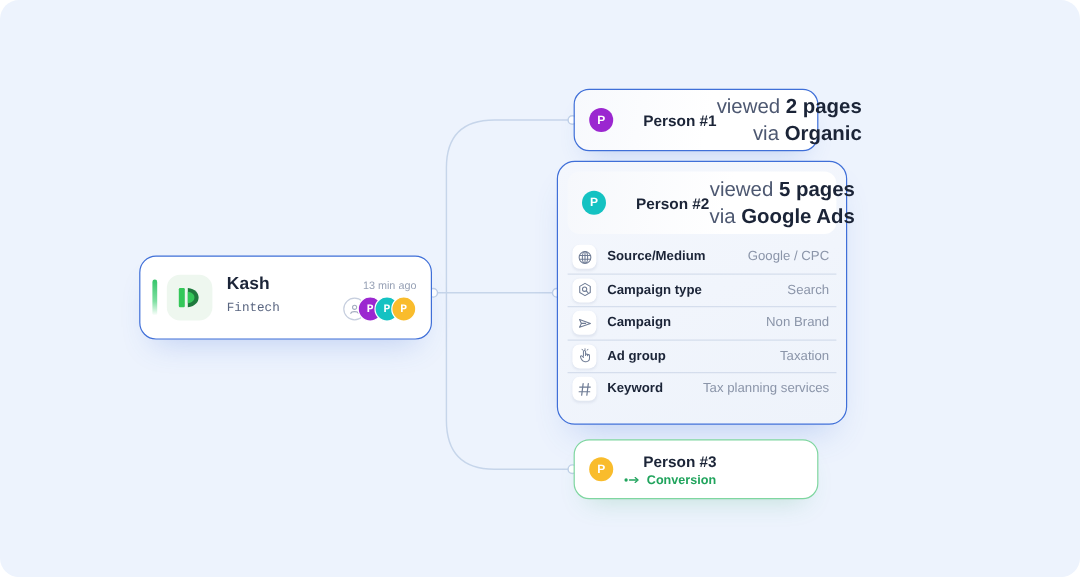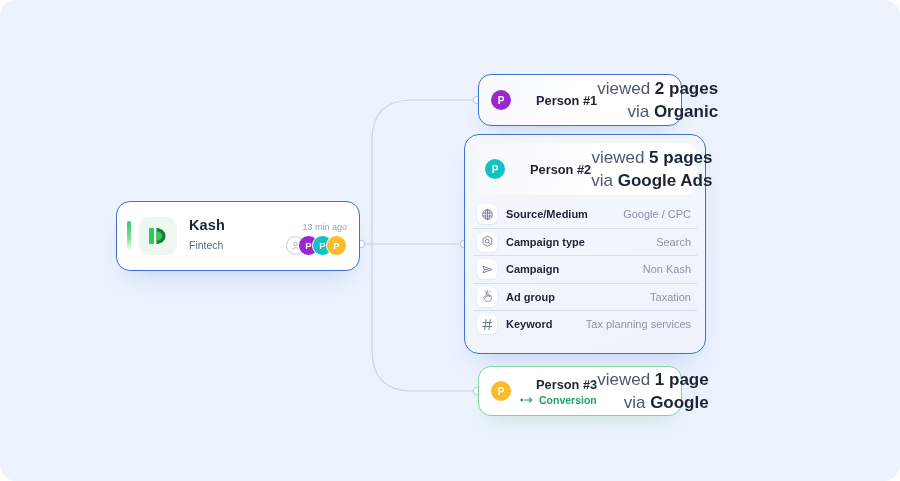--- a/index.html
+++ b/index.html
@@ -17,21 +17,21 @@
   }
 
   
   .wires{position:absolute;left:0;top:0;width:900px;height:481px;pointer-events:none;}
 
   
   .card{position:absolute;box-sizing:border-box;background:#ffffff;}
 
   
   #kash-card{
-    left:116px;top:201px;width:244px;height:70px;
+    left:116px;top:213px;width:244px;height:70px;
     border-radius:14px;
     border:1.3px solid #3f6fd8;
     background:#ffffff;
     box-shadow:0 14px 26px -12px rgba(63,111,216,.28);
     display:flex;align-items:center;
     padding:0 12px 0 10px;
   }
   #kash-card::after{
     content:"";position:absolute;left:6px;right:6px;bottom:-7px;height:14px;
     border-radius:14px;background:rgba(63,111,216,.07);z-index:-1;
@@ -51,21 +51,21 @@
   .kash-time{margin-left:auto;font-size:9px;color:#97a1b5;white-space:nowrap;}
   .kash-loc{display:flex;align-items:center;margin-top:3px;}
   .kash-flag{
     width:11px;height:8px;border-radius:1px;flex:0 0 auto;margin-right:5px;position:relative;
     background:#2a63c4;overflow:hidden;
   }
   .kash-flag i{position:absolute;background:#f5d000;}
   .kash-flag i.h{left:0;right:0;top:3px;height:2px;}
   .kash-flag i.v{top:0;bottom:0;left:3px;width:2px;}
   .kash-loc-txt{font-size:10.5px;color:#5a6681;white-space:nowrap;}
-  .kash-bottomrow{display:flex;align-items:center;margin-top:2px;}
+  .kash-bottomrow{display:flex;align-items:center;margin-top:2px;font-family:Liberation Mono, monospace;}
   .kash-tag{font-size:10.5px;color:#5a6681;}
   .kash-avatars{margin-left:auto;display:flex;align-items:center;}
   .av{
     width:19px;height:19px;border-radius:50%;
     display:flex;align-items:center;justify-content:center;
     font-size:9.5px;font-weight:bold;color:#fff;
     border:1.6px solid #fff;box-sizing:content-box;
   }
   .av + .av{margin-left:-7px;}
   .av.ghost{
@@ -238,21 +238,21 @@
       </div>
 
       <div class="detail-row">
         <span class="d-ico">
           <svg width="13" height="13" viewBox="0 0 16 16" xmlns="http://www.w3.org/2000/svg">
             <path d="M2.4 4 L13.6 8 L2.4 12 L4.3 8 Z" fill="none" stroke="#6f7c95" stroke-width="1.1" stroke-linejoin="round"></path>
             <path d="M4.3 8 H8.6" stroke="#6f7c95" stroke-width="1.1" stroke-linecap="round"></path>
           </svg>
         </span>
         <span class="d-label">Campaign</span>
-        <span class="d-value">Non Kash</span>
+        <span class="d-value">Non Brand</span>
       </div>
 
       <div class="detail-row">
         <span class="d-ico">
           <svg width="13" height="13" viewBox="0 0 16 16" xmlns="http://www.w3.org/2000/svg">
             <path d="M6.4 8.2 V3.6 a1.1 1.1 0 0 1 2.2 0 V7.6 M8.6 7.2 a1 1 0 0 1 2 0 V8 M10.6 7.8 a1 1 0 0 1 2 0 V10.6 c0 2-1.5 3.4-3.5 3.4 H8 c-2 0-3.2-1.2-3.8-2.8 L3.4 9.4 a1 1 0 0 1 1.6-1.1 L6.4 9.6" fill="none" stroke="#6f7c95" stroke-width="1.05" stroke-linejoin="round" stroke-linecap="round"></path>
             <path d="M5.6 2.2 L5 1.3 M8 1.6 V0.8 M10.4 2.2 L11 1.3" stroke="#6f7c95" stroke-width="1" stroke-linecap="round"></path>
           </svg>
         </span>
         <span class="d-label">Ad group</span>
@@ -283,20 +283,16 @@
           <span class="conv-ico">
             <svg width="14" height="8" viewBox="0 0 16 9" xmlns="http://www.w3.org/2000/svg">
               <circle cx="2" cy="4.5" r="1.6" fill="#21a45d"></circle>
               <path d="M5.2 4.5 H12.6" stroke="#21a45d" stroke-width="1.2" stroke-linecap="round"></path>
               <path d="M10.6 2.2 L13.4 4.5 L10.6 6.8" fill="none" stroke="#21a45d" stroke-width="1.2" stroke-linecap="round" stroke-linejoin="round"></path>
             </svg>
           </span>
           <span>Conversion</span>
         </div>
       </div>
-      <span class="p-meta">
-        <div><span>viewed </span><b>1 page</b></div>
-        <div><span>via </span><b>Google</b></div>
-      </span>
     </div>
   </div>
 
 </div>
 
 </body></html>

